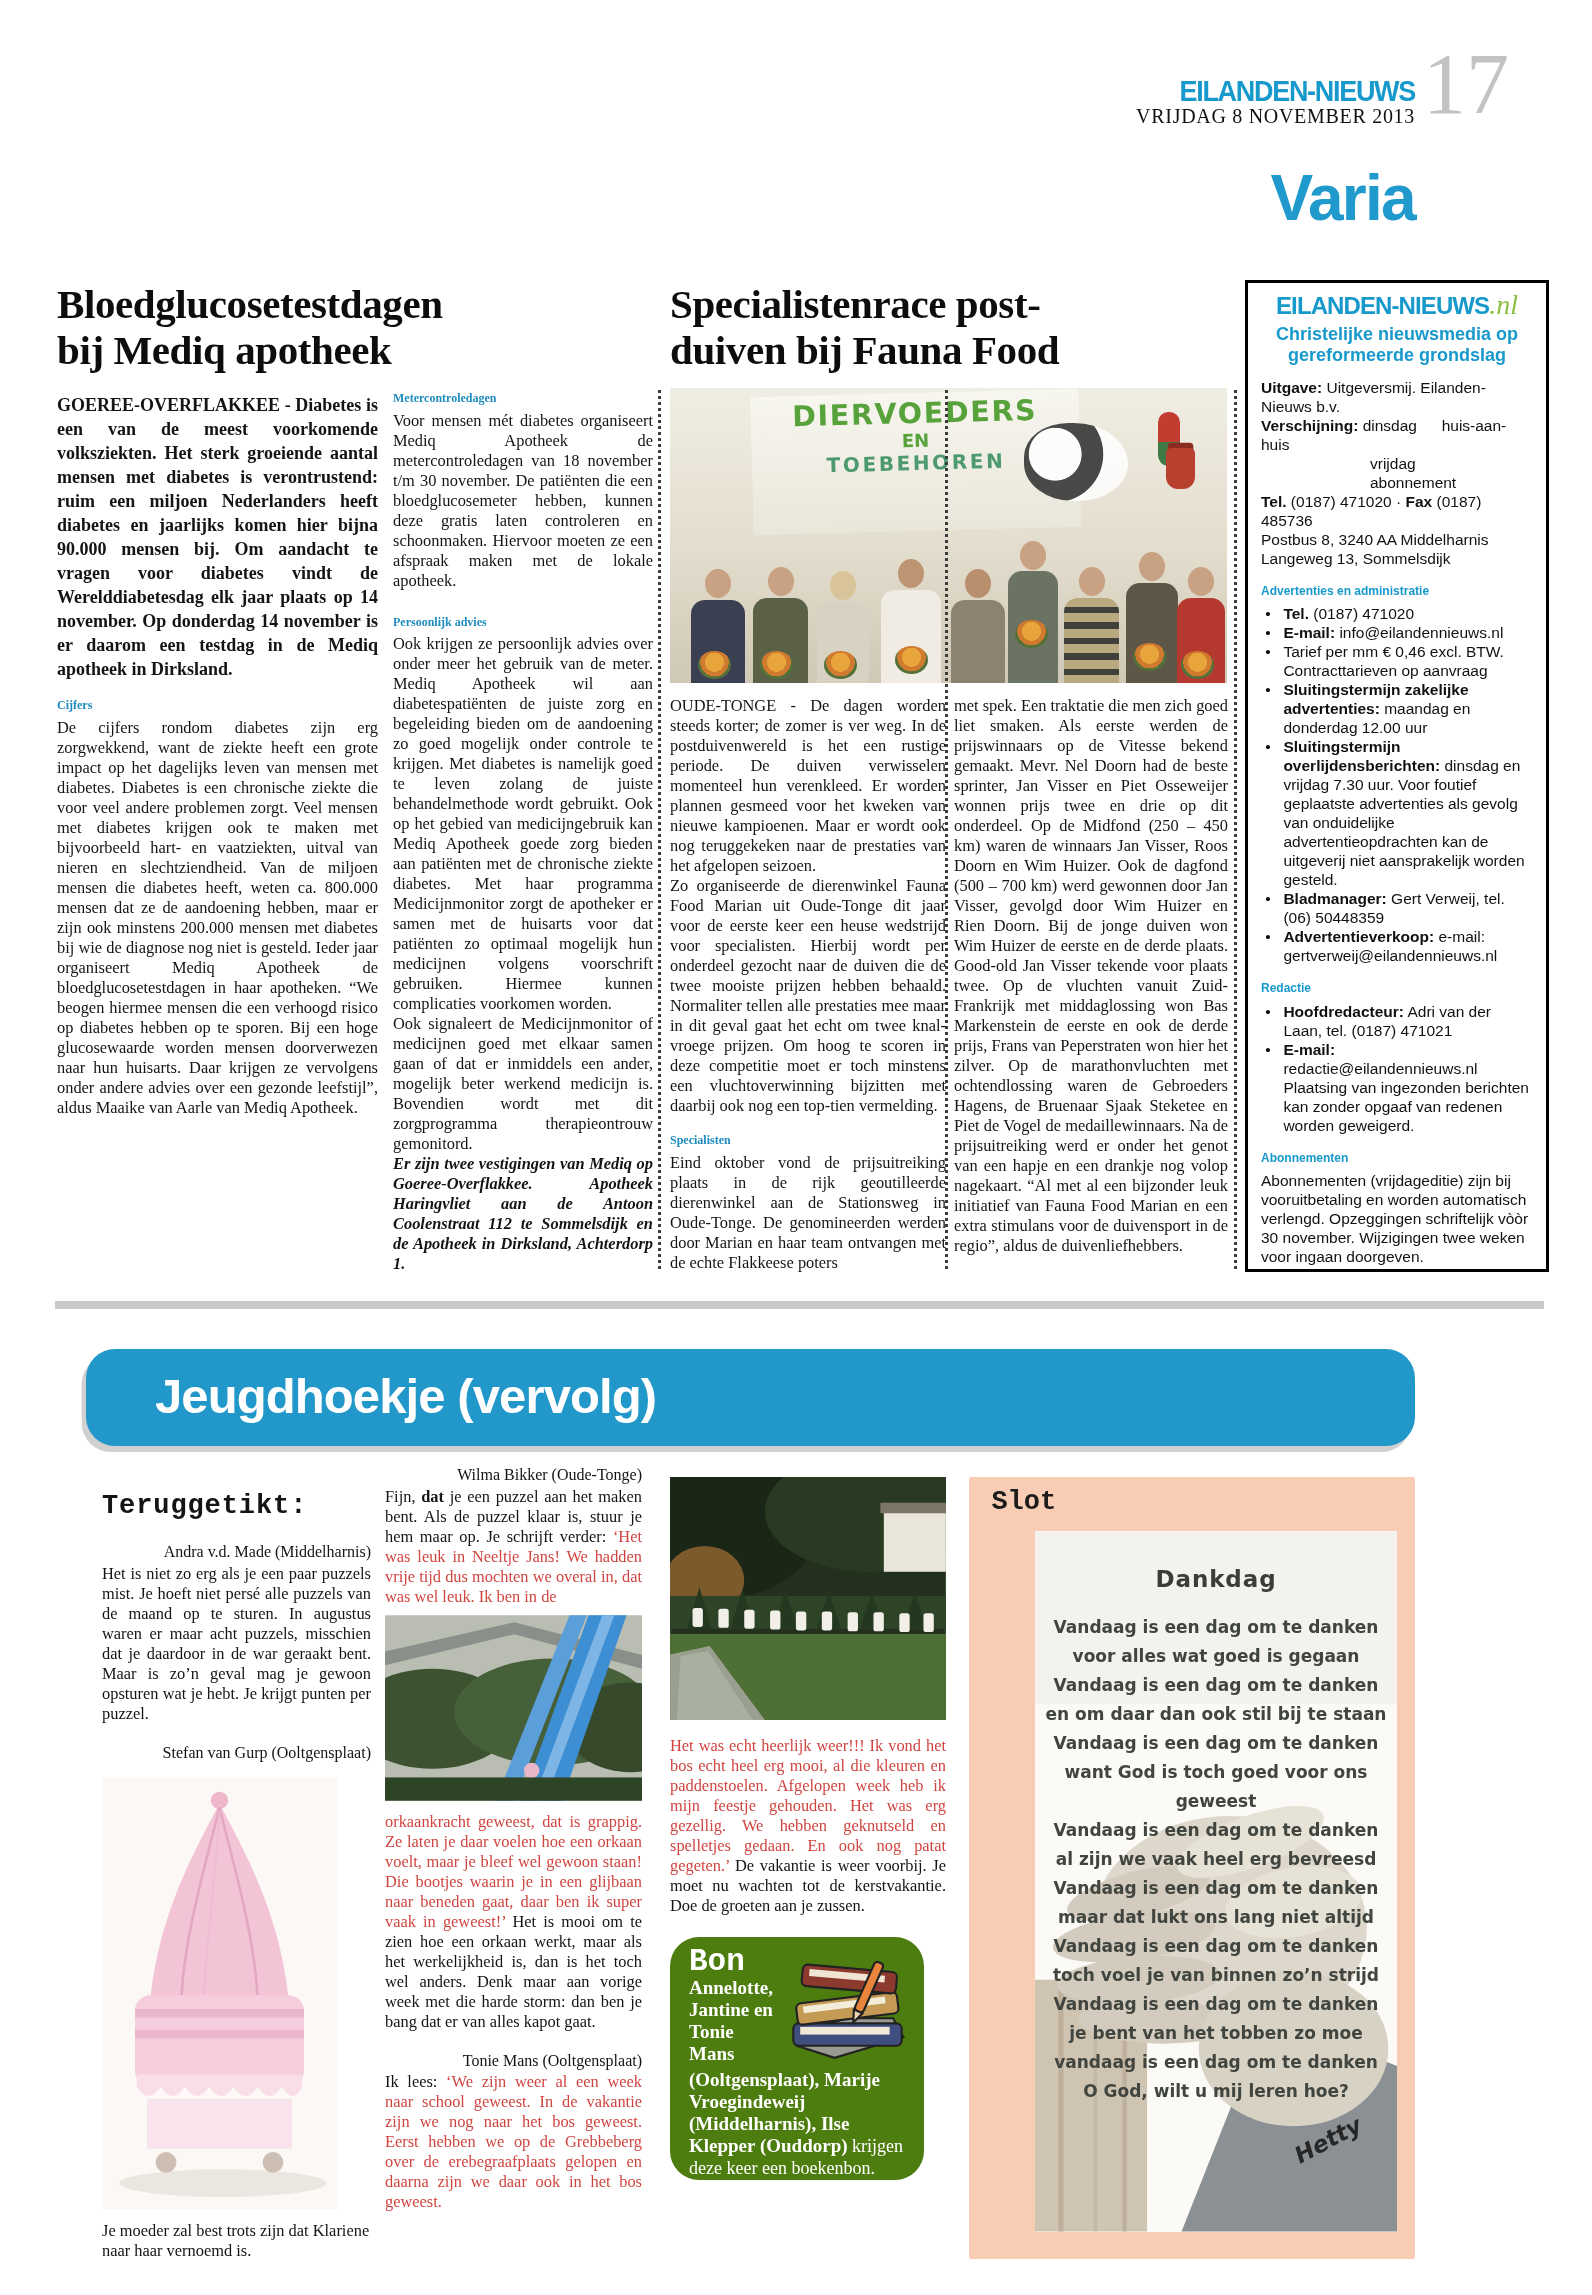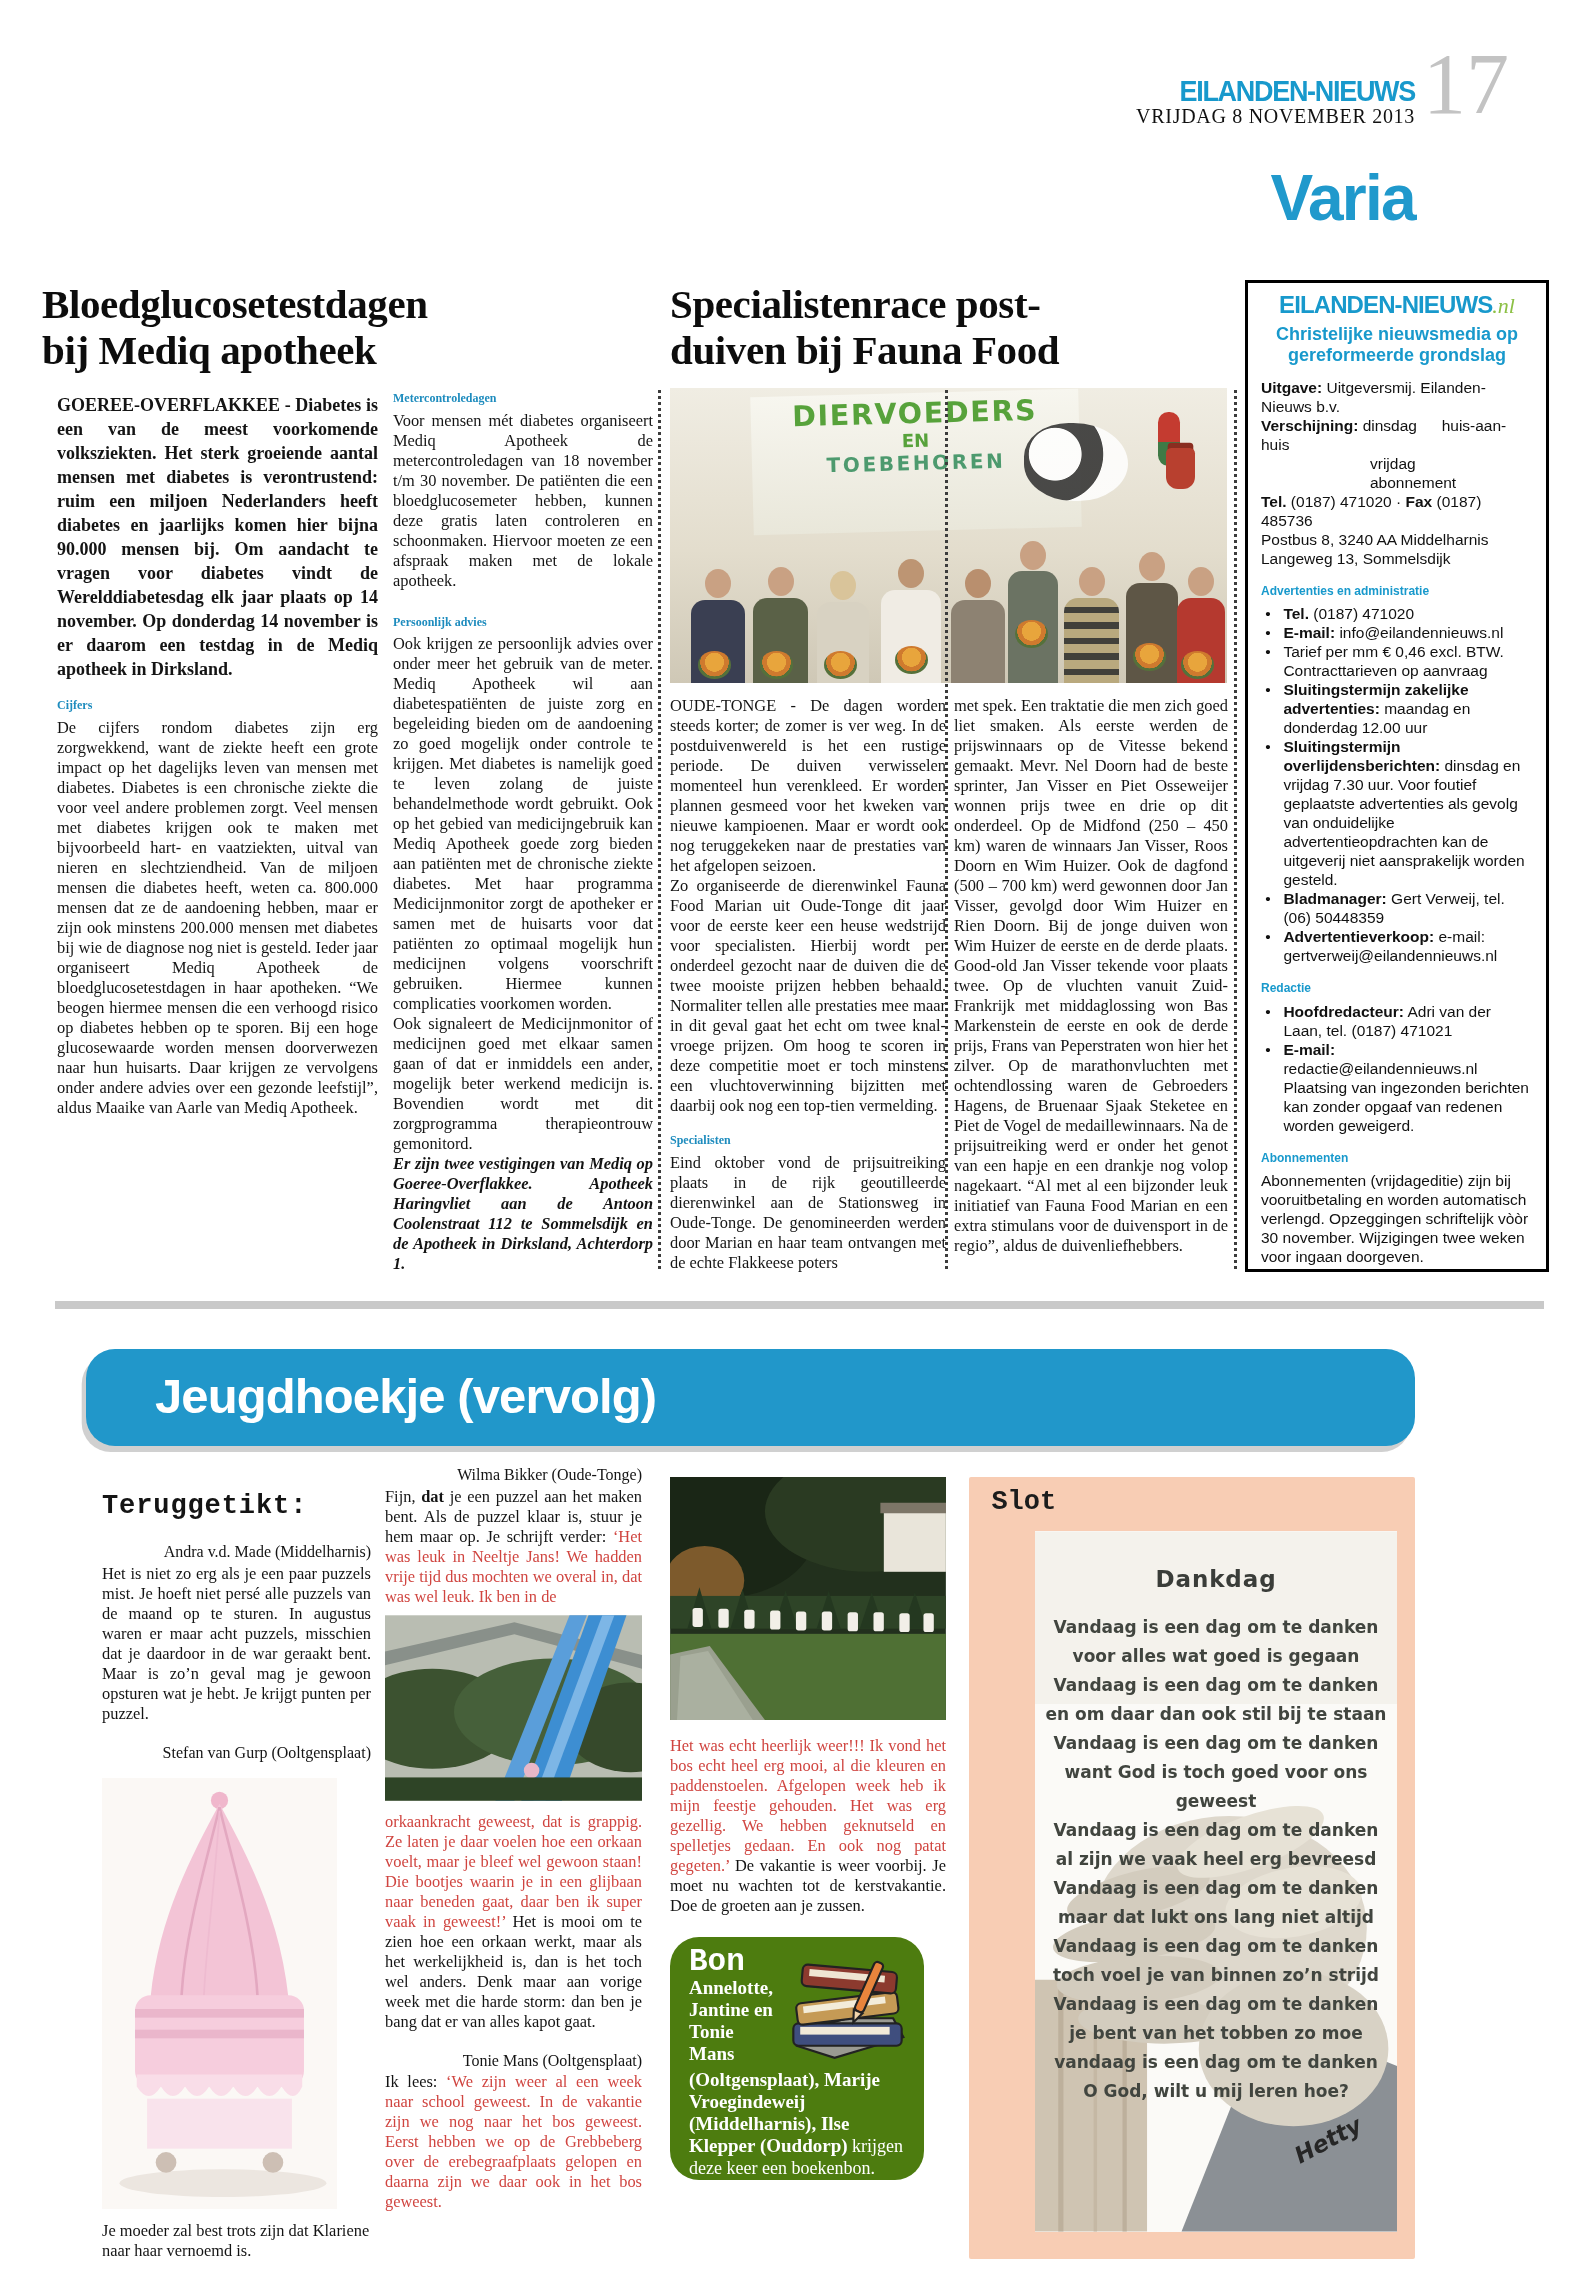--- a/index.html
+++ b/index.html
@@ -47,21 +47,21 @@
   .head{width:26px;height:29px;border-radius:50%;background:#c9a183;margin:0 auto 1.7px;}
   .bouquet{position:absolute;bottom:33px;left:7px;width:33px;height:28px;border-radius:50%;
            background:radial-gradient(circle at 50% 40%,#e8a53c 0 40%,#cf7a2e 41% 60%,#55713a 61%);}
 
   
   #sidebar{position:absolute;left:1245px;top:280px;width:304px;height:992px;border:3.5px solid #000;
            box-sizing:border-box;padding:12px 13px;font-family:"Liberation Sans",sans-serif;
            font-size:15.5px;line-height:19px;color:#111;overflow:hidden;text-align:left;}
   .sb-logo{text-align:center;font-weight:bold;font-size:24px;color:#1899cc;letter-spacing:-0.9px;}
   .sb-logo .nl{color:#8cc045;font-family:"Liberation Serif",serif;font-style:italic;
-               font-weight:normal;font-size:22px;letter-spacing:0;}
+               font-weight:normal;font-size:28px;letter-spacing:0;}
   .sb-tagline{text-align:center;color:#1899cc;font-weight:bold;font-size:18px;line-height:21.6px;
               white-space:pre-line;margin:8.6px 0 11.2px;}
   .sb-h{color:#1899cc;font-weight:bold;font-size:12px;margin:14px 0 3.5px;}
   .sb-list{list-style:none;margin:0;padding:0;}
   .sb-list li{position:relative;padding-left:22.4px;}
   .sb-list li::before{content:"\2022";position:absolute;left:4.3px;}
   .vc1{display:inline-block;width:79px;}
   .sb-ind{padding-left:109px;}
 
   
@@ -107,21 +107,21 @@
 </head>
 <body>
 
 <div class="page">
 
   <div class="logo-main">EILANDEN-NIEUWS</div>
   <div class="hdr-date">VRIJDAG 8 NOVEMBER 2013</div>
   <div class="pagenum">17</div>
   <div class="varia">Varia</div>
 
-  <div class="a-title" id="a1-title" style="left:42px;top:281px;width:604px;">Bloedglucosetestdagen
+  <div class="a-title" id="a1-title" style="left:57px;top:281px;width:604px;">Bloedglucosetestdagen
 bij Mediq apotheek</div>
 
   <div class="col" id="a1c1" style="left:57px;top:393px;width:321px;height:877px;">
     <p class="lead">GOEREE-OVERFLAKKEE - Diabetes is een van de meest voorkomende volksziekten. Het sterk groeiende aantal mensen met diabetes is verontrustend: ruim een miljoen Nederlanders heeft diabetes en jaarlijks komen hier bijna 90.000 mensen bij. Om aandacht te vragen voor diabetes vindt de Werelddiabetesdag elk jaar plaats op 14 november. Op donderdag 14 november is er daarom een testdag in de Mediq apotheek in Dirksland.</p>
     <div class="subhead">Cijfers</div>
     <p>De cijfers rondom diabetes zijn erg zorgwekkend, want de ziekte heeft een grote impact op het dagelijks leven van mensen met diabetes. Diabetes is een chronische ziekte die voor veel andere problemen zorgt. Veel mensen met diabetes krijgen ook te maken met bijvoorbeeld hart- en vaatziekten, uitval van nieren en slechtziendheid. Van de miljoen mensen die diabetes heeft, weten ca. 800.000 mensen dat ze de aandoening hebben, maar er zijn ook minstens 200.000 mensen met diabetes bij wie de diagnose nog niet is gesteld. Ieder jaar organiseert Mediq Apotheek de bloedglucosetestdagen in haar apotheken. “We beogen hiermee mensen die een verhoogd risico op diabetes hebben op te sporen. Bij een hoge glucosewaarde worden mensen doorverwezen naar hun huisarts. Daar krijgen ze vervolgens onder andere advies over een gezonde leefstijl”, aldus Maaike van Aarle van Mediq Apotheek.</p>
   </div>
 
   <div class="col" id="a1c2" style="left:393px;top:388px;width:260px;height:882px;">
     <div class="subhead first">Metercontroledagen</div>

